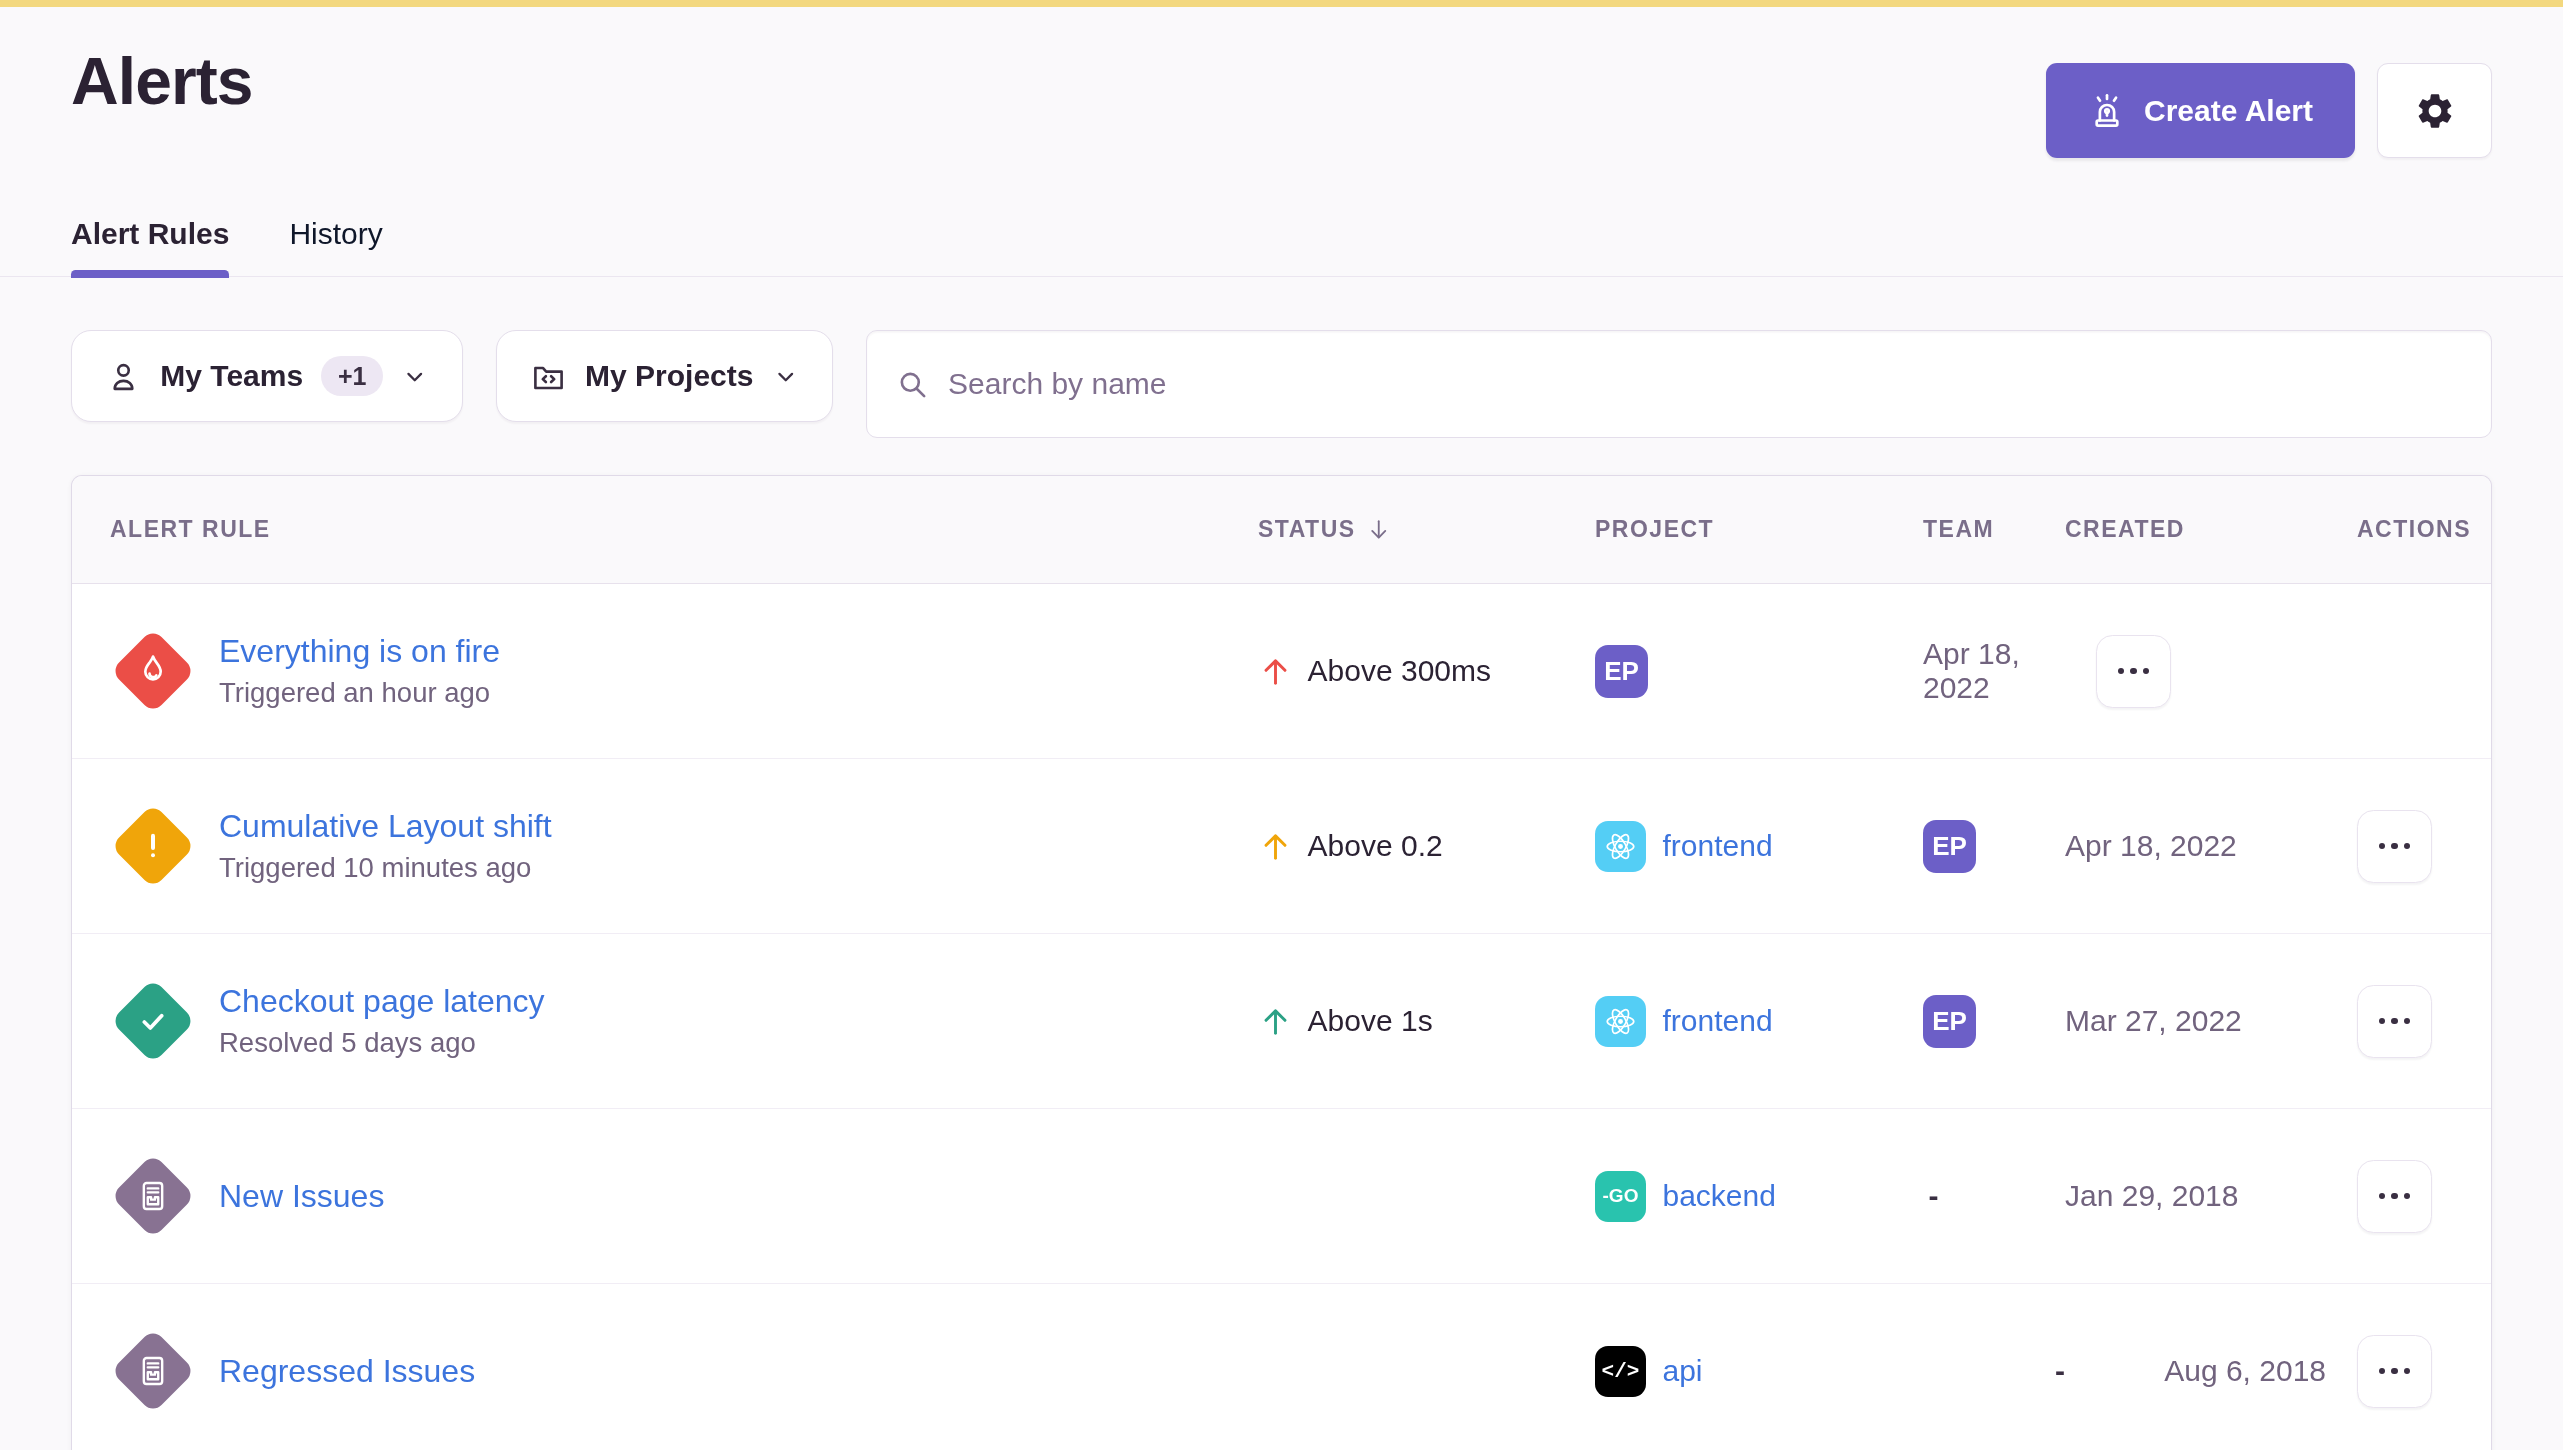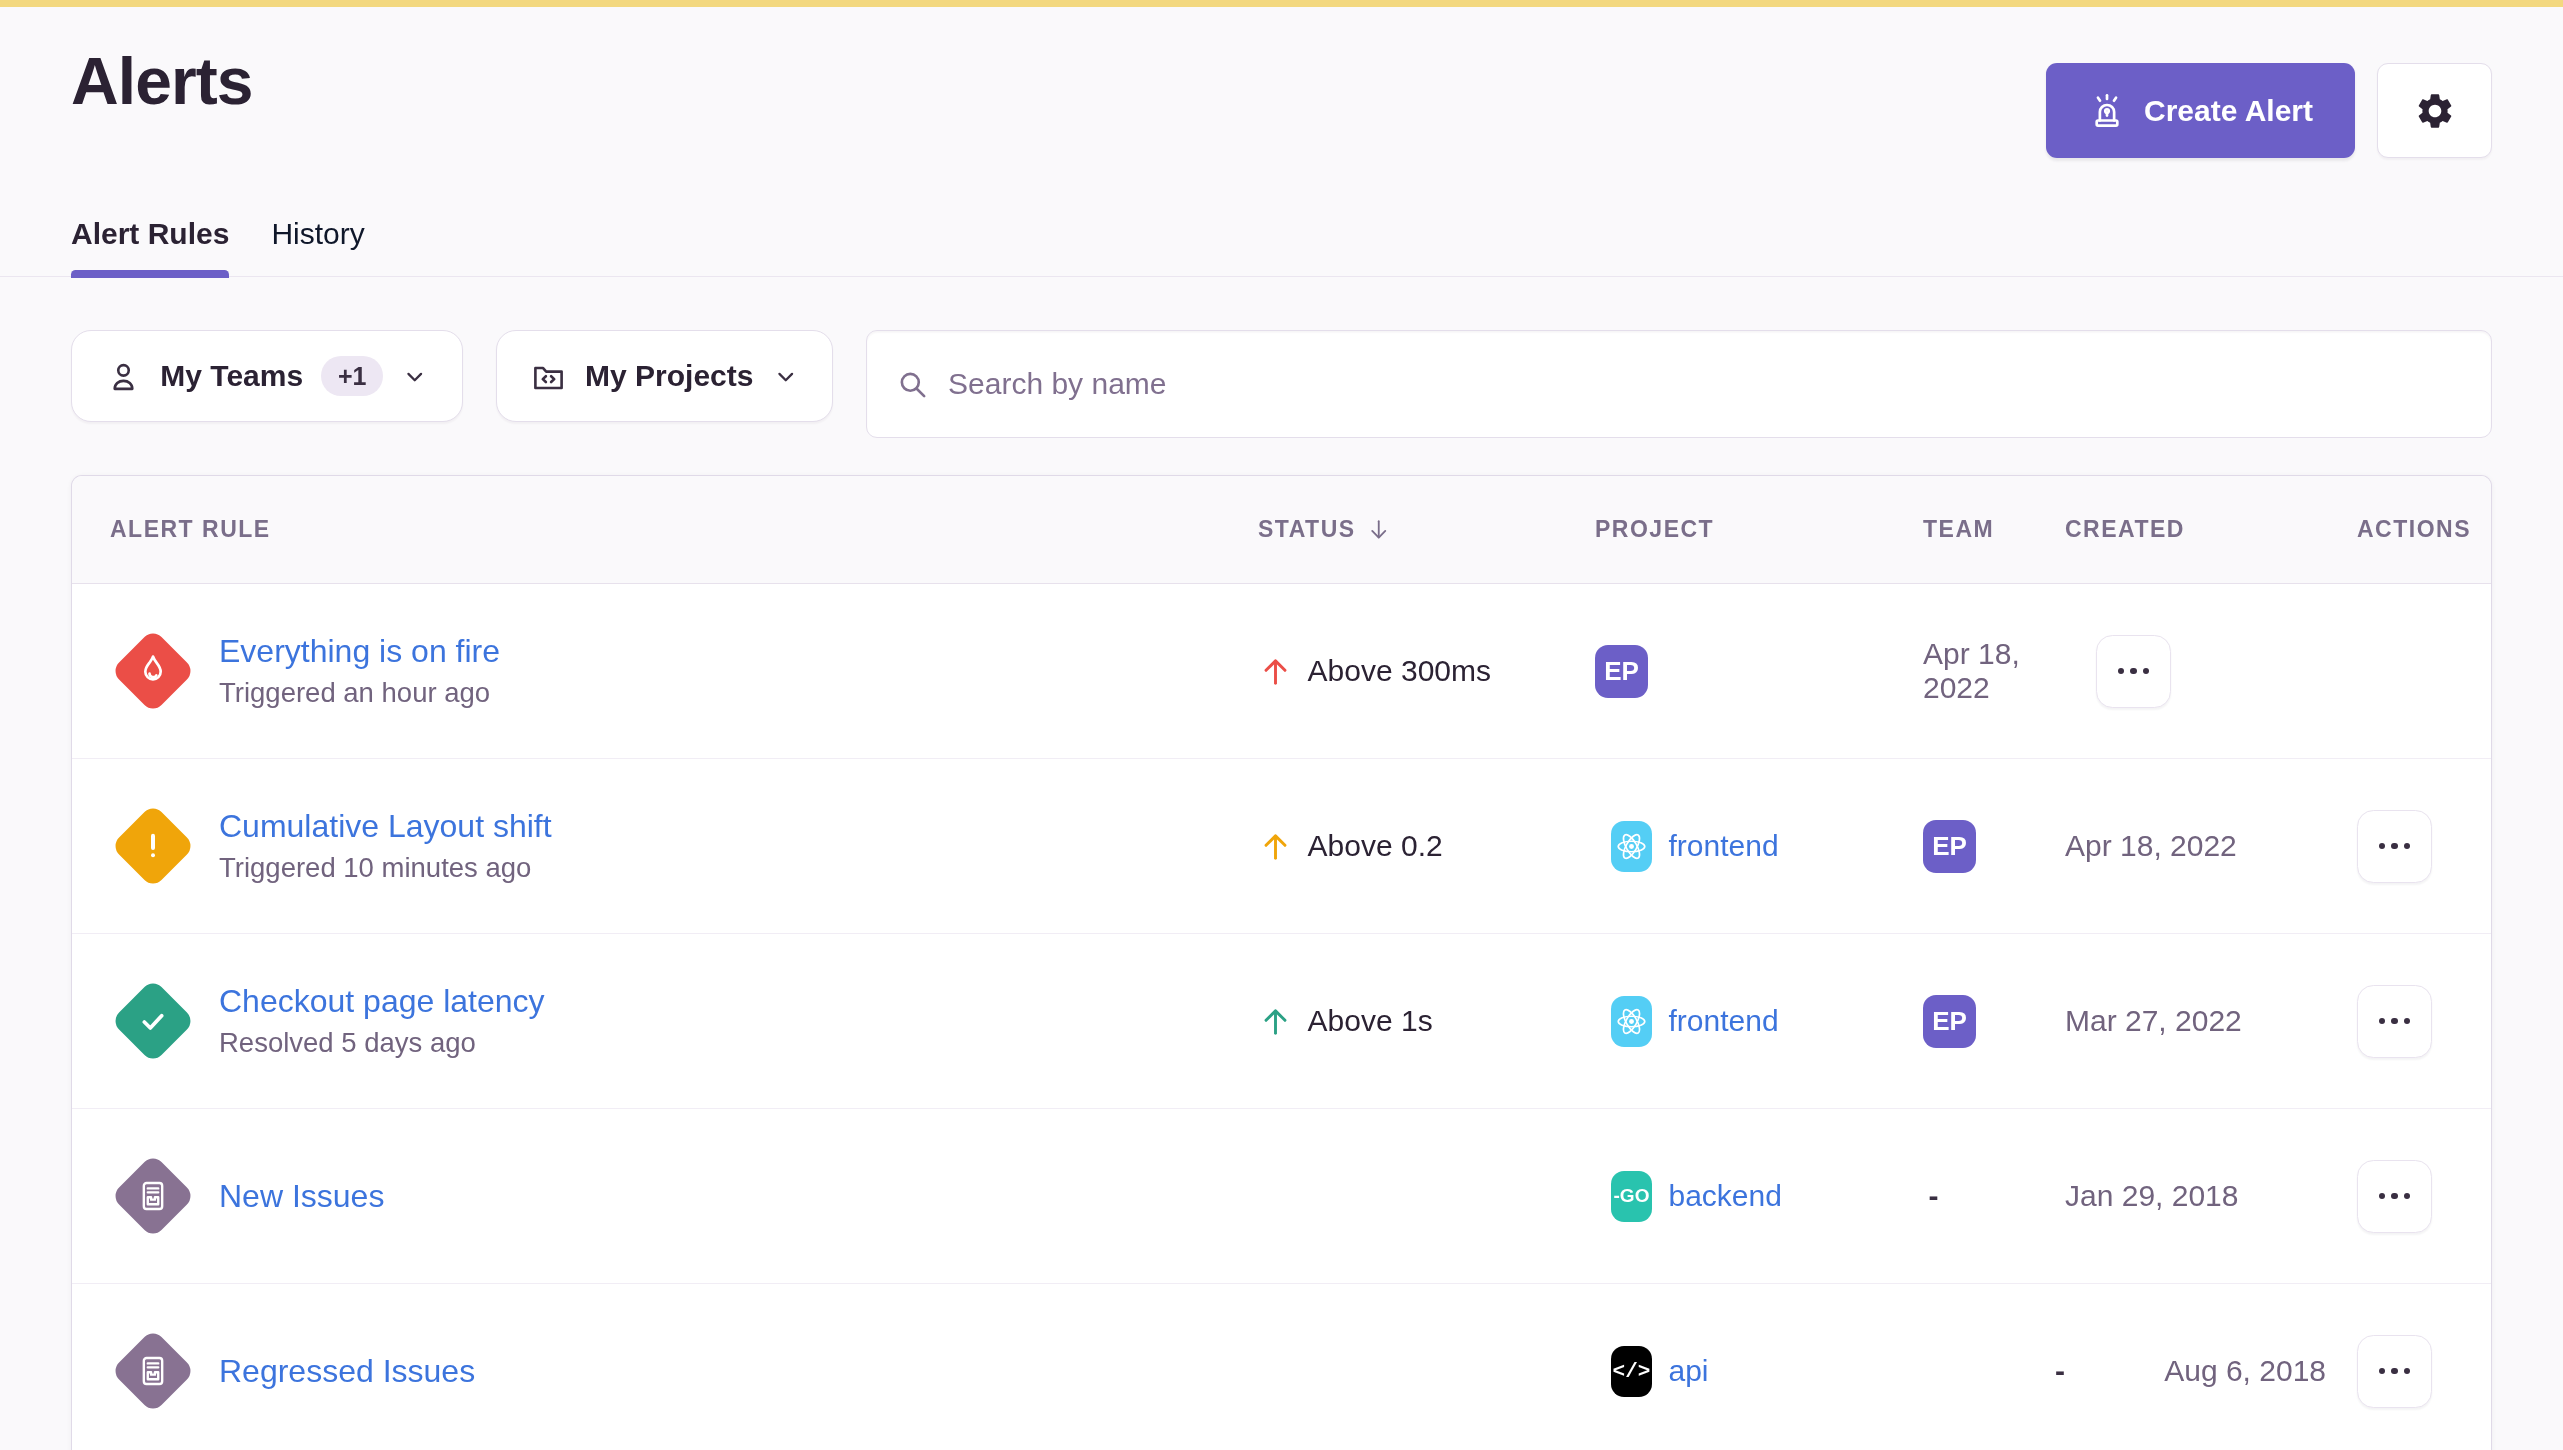--- a/index.html
+++ b/index.html
@@ -22,21 +22,21 @@
     box-shadow:0 2.7px 2.7px rgba(43,34,51,.08);
   }
   .btn-gear {
     width:115px; height:95px; background:#fff; border:1.8px solid #E4DEEB; border-radius:11px;
     display:flex; align-items:center; justify-content:center; cursor:pointer;
     box-shadow:0 1.8px 1.8px rgba(43,34,51,.04);
   }
 
   
   .tabs-wrap { margin:57px -71px 0; padding:0 71px; border-bottom:1.8px solid #EBE6F0; }
-  .tabs { display:flex; gap:42px; }
+  .tabs { display:flex; gap:60px; }
   .tab { font-size:30px; padding-bottom:24px; position:relative; cursor:pointer; line-height:37px; }
   .tab.active { color:#2B2233; font-weight:700; }
   .tab.active::after { content:""; position:absolute; left:0; right:0; bottom:-1.8px; height:8.2px;
     background:#6C5FC7; border-radius:4.6px 4.6px 0 0; }
   .tab.inactive { color:#0f172a; font-weight:400; }
 
   
   .filters { display:flex; gap:33px; margin-top:53px; }
   .filter-btn {
     height:92px; background:#fff; border:1.8px solid #E4DEEB; border-radius:20px;
@@ -82,22 +82,22 @@
   .diamond-box svg { position:relative; z-index:1; }
   .rule-text { display:flex; flex-direction:column; gap:7.3px; }
   .rule-title { font-size:32px; color:#3C74DD; cursor:pointer; line-height:1.15; }
   .rule-sub { font-size:27.5px; color:#71637E; }
 
   .cell-status { display:flex; align-items:center; gap:14.6px; padding-left:13px;
     font-size:30px; font-weight:500; color:#2B2233; }
   .arrow-critical { color:#EB4E47; } .arrow-warning { color:#F0A50A; } .arrow-resolved { color:#2BA185; }
 
   .cell-project { display:flex; align-items:center; gap:16.5px; }
-  .proj-tile { width:41px; height:51px; border-radius:13px; flex:none;
-    display:flex; align-items:center; justify-content:center; color:#fff;margin-left:16px; }
+  .proj-tile { width:51px; height:51px; border-radius:13px; flex:none;
+    display:flex; align-items:center; justify-content:center; color:#fff; }
   .tile-python { background:#3E9CD6; }
   .tile-react  { background:#54CEF5; }
   .tile-go     { background:#29C3AE; font-size:19px; font-weight:800; letter-spacing:0; }
   .tile-api    { background:#000; font-family:"Liberation Mono","DejaVu Sans Mono",monospace;
                  font-size:21px; font-weight:700; }
   .proj-link { font-size:30px; color:#3C74DD; cursor:pointer; }
 
   .team-badge { width:53px; height:53px; border-radius:13px; background:#6C5FC7; color:#fff;
     font-size:26px; font-weight:600; display:flex; align-items:center; justify-content:center; }
   .team-dash { font-size:30px; font-weight:700; color:#3A2F42; padding-left:5.5px; }

